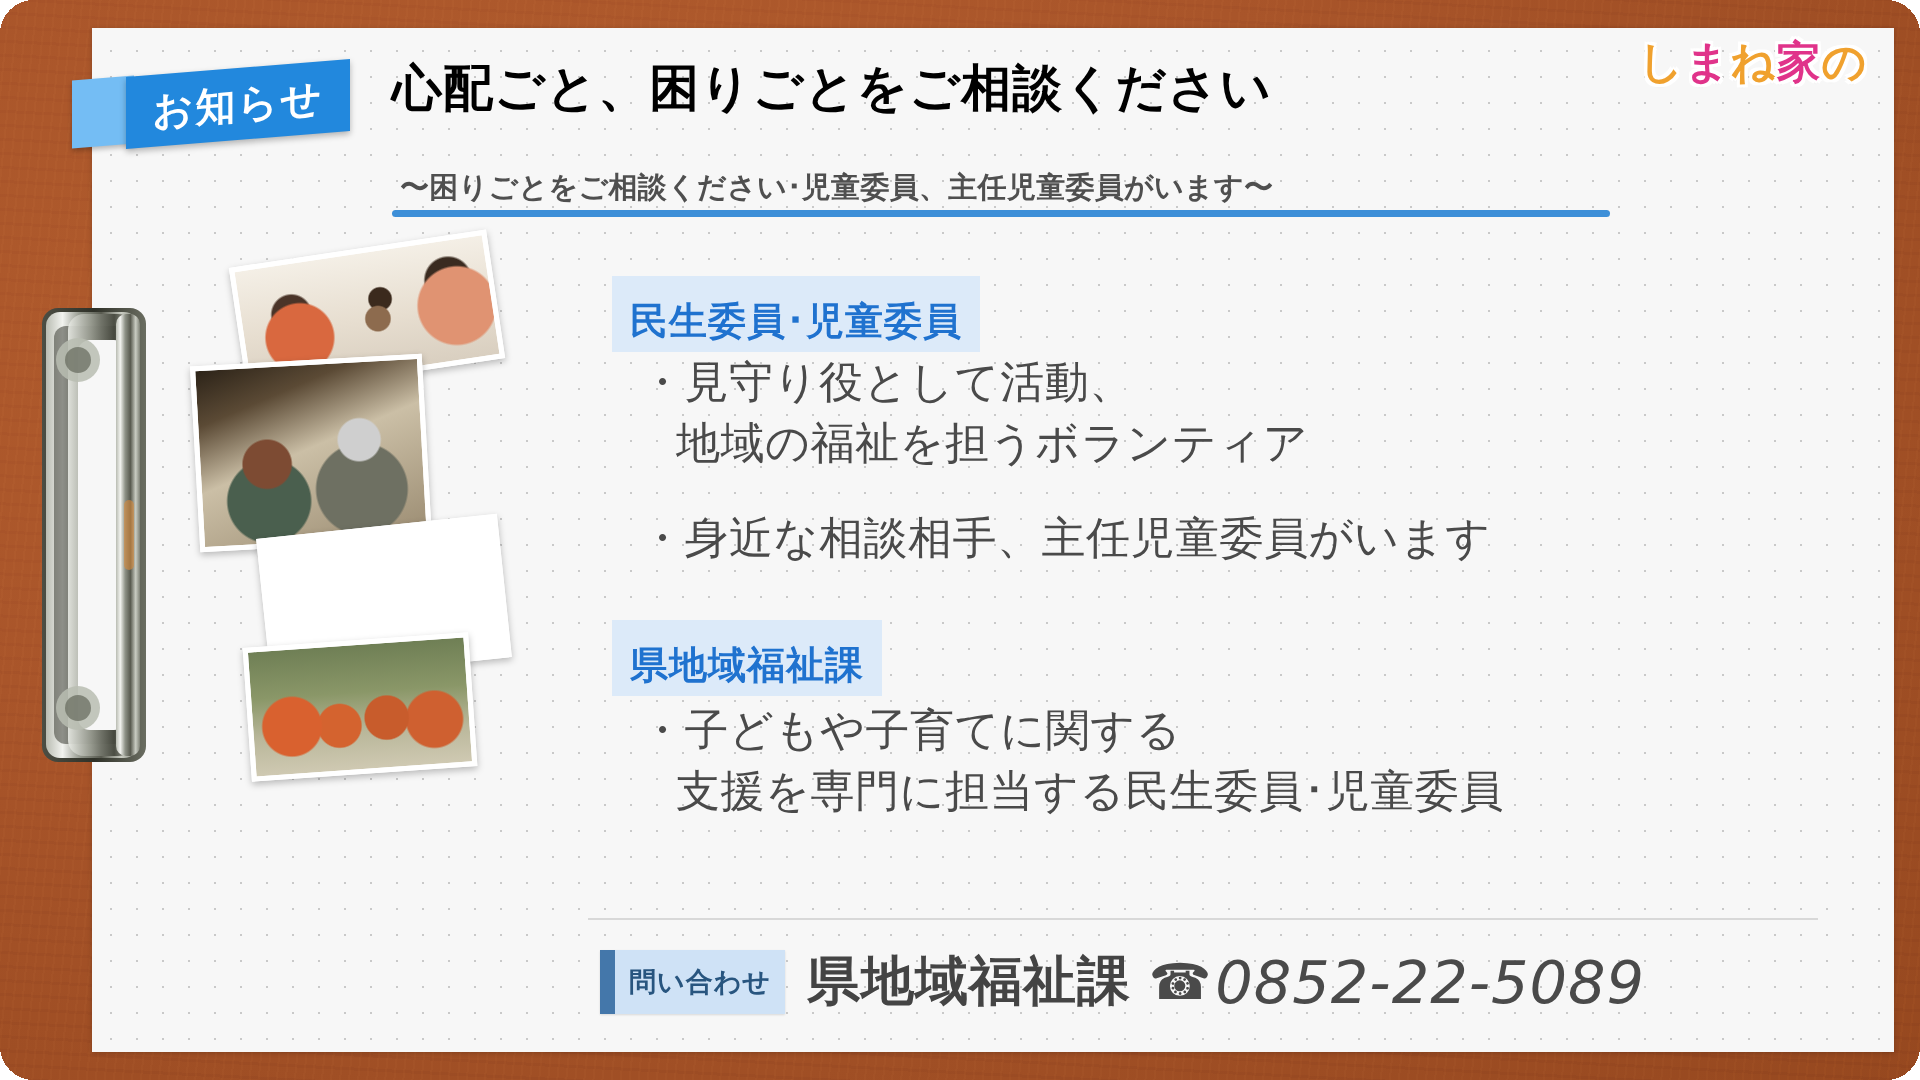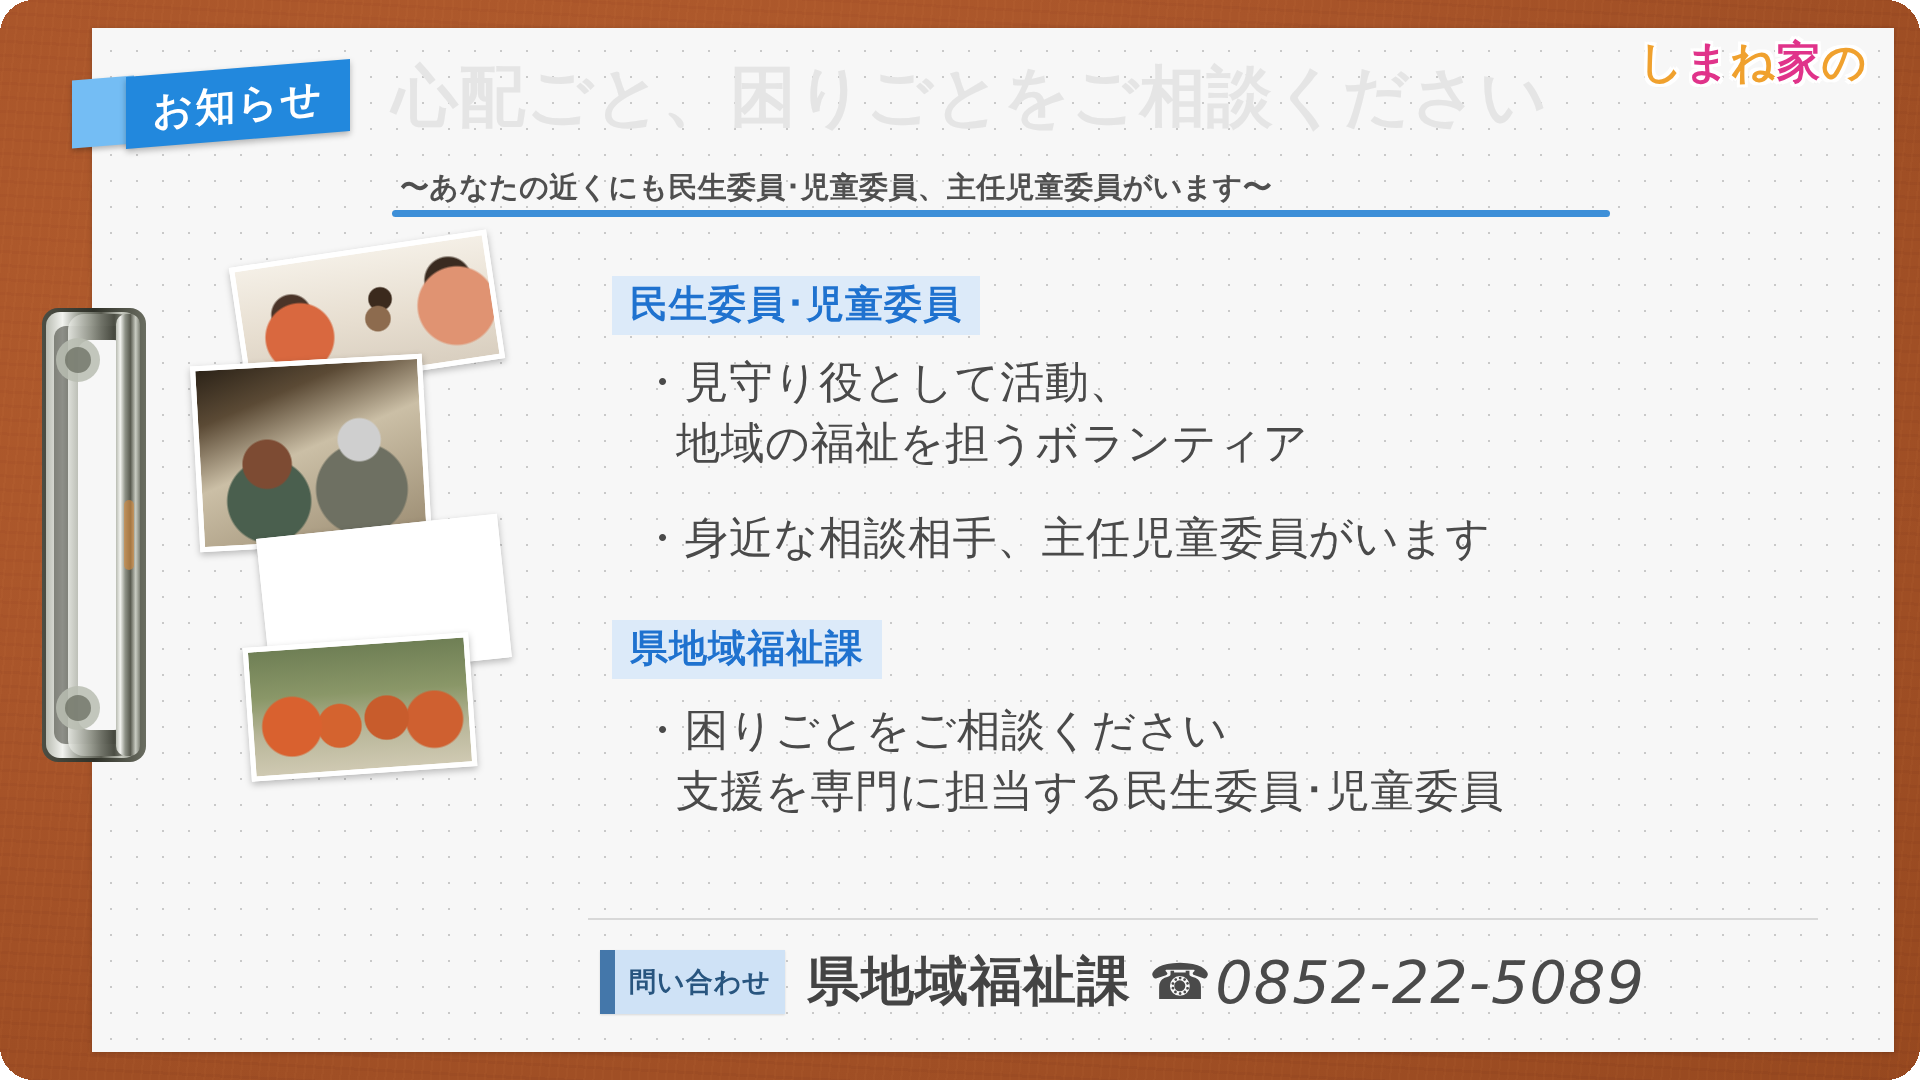--- a/index.html
+++ b/index.html
@@ -65,21 +65,21 @@
     box-shadow:0 3px 6px rgba(0,0,0,.28);
   }
   .badge-main span{
     display:block;transform:skewY(0deg);
     color:#fff;font-size:40px;font-weight:700;letter-spacing:2px;
     text-align:center;line-height:72px;
   }
 
   .title{
     position:absolute;left:392px;top:60px;width:1180px;
-    font-size:66px;font-weight:700;color:#e5e5e5;letter-spacing:1px;
+    font-size:50px;font-weight:700;color:#000000;letter-spacing:1px;
     white-space:nowrap;line-height:1.12;
   }
   .subtitle{
     position:absolute;left:400px;top:168px;width:1190px;
     font-size:29px;font-weight:700;color:#4f4f4f;letter-spacing:.3px;
     white-space:nowrap;
   }
   .title-rule{
     position:absolute;left:392px;top:210px;width:1218px;height:7px;
     background:#3d8fd8;border-radius:4px;
@@ -99,21 +99,21 @@
   
   .photos{position:absolute;left:195px;top:248px;width:340px;height:540px;}
   .photo{position:absolute;background:#fff;box-shadow:0 3px 7px rgba(0,0,0,.25);
          border:5px solid #fff;overflow:hidden;}
   .photo .inner{width:100%;height:100%;background-size:cover;}
 
   
   .section-head{
     position:absolute;background:#dceaf9;color:#1f72cf;
     font-size:38px;font-weight:700;letter-spacing:1px;
-    padding:7px 18px 8px 18px;white-space:nowrap;line-height:1.15;
+    padding:24px 18px 8px 18px;white-space:nowrap;line-height:1.15;
   }
   .bullet-block{position:absolute;color:#4a4a4a;font-size:44px;font-weight:500;
                 line-height:1.38;letter-spacing:.5px;white-space:nowrap;}
   .bullet-block .b2{padding-left:36px;}
 
   .divider{position:absolute;left:588px;top:918px;width:1230px;height:2px;background:#d8d8d8;}
 
   
   .footer{position:absolute;left:600px;top:955px;height:54px;display:flex;align-items:center;}
   .contact-tag{display:flex;align-items:stretch;height:64px;box-shadow:0 1px 2px rgba(0,0,0,.12);}
@@ -177,21 +177,21 @@
 </div>
 
 <div class="badge-wrap">
   <div class="badge-tail"></div>
   <div class="badge-main">
     <span>お知らせ</span>
   </div>
 </div>
 
 <div class="title">心配ごと、困りごとをご相談ください</div>
-<div class="subtitle">〜あなたの近くにも民生委員･児童委員、主任児童委員がいます〜</div>
+<div class="subtitle">〜困りごとをご相談ください･児童委員、主任児童委員がいます〜</div>
 <div class="title-rule"></div>
 
 <div class="logo">
   <div class="logo-l1"><span style="color: rgb(240, 161, 46);">し</span><span style="color: rgb(224, 51, 138);">ま</span><span style="color: rgb(240, 161, 46);">ね</span><span style="color: rgb(224, 51, 138);">家</span><span style="color: rgb(240, 161, 46);">の</span></div>
 </div>
 
 <div class="photos">
   <div class="photo" style="left:42px;top:0px;width:250px;height:120px;transform:rotate(-8.5deg);">
     <div class="inner" style="
       background:
@@ -243,21 +243,21 @@
   <div class="b2">地域の福祉を担うボランティア</div>
 </div>
 
 <div class="bullet-block" style="left:640px;top:508px;">
   <div><span>・</span><span>身近な相談相手、主任児童委員がいます</span></div>
 </div>
 
 <div class="section-head" style="left:612px;top:620px;">県地域福祉課</div>
 
 <div class="bullet-block" style="left:640px;top:700px;">
-  <div><span>・</span><span>困りごとをご相談ください</span></div>
+  <div><span>・</span><span>子どもや子育てに関する</span></div>
   <div class="b2">支援を専門に担当する民生委員･児童委員</div>
 </div>
 
 <div class="divider"></div>
 
 <div class="footer">
   <div class="contact-tag">
     <div class="bar"></div>
     <div class="lbl">問い合わせ</div>
   </div>

